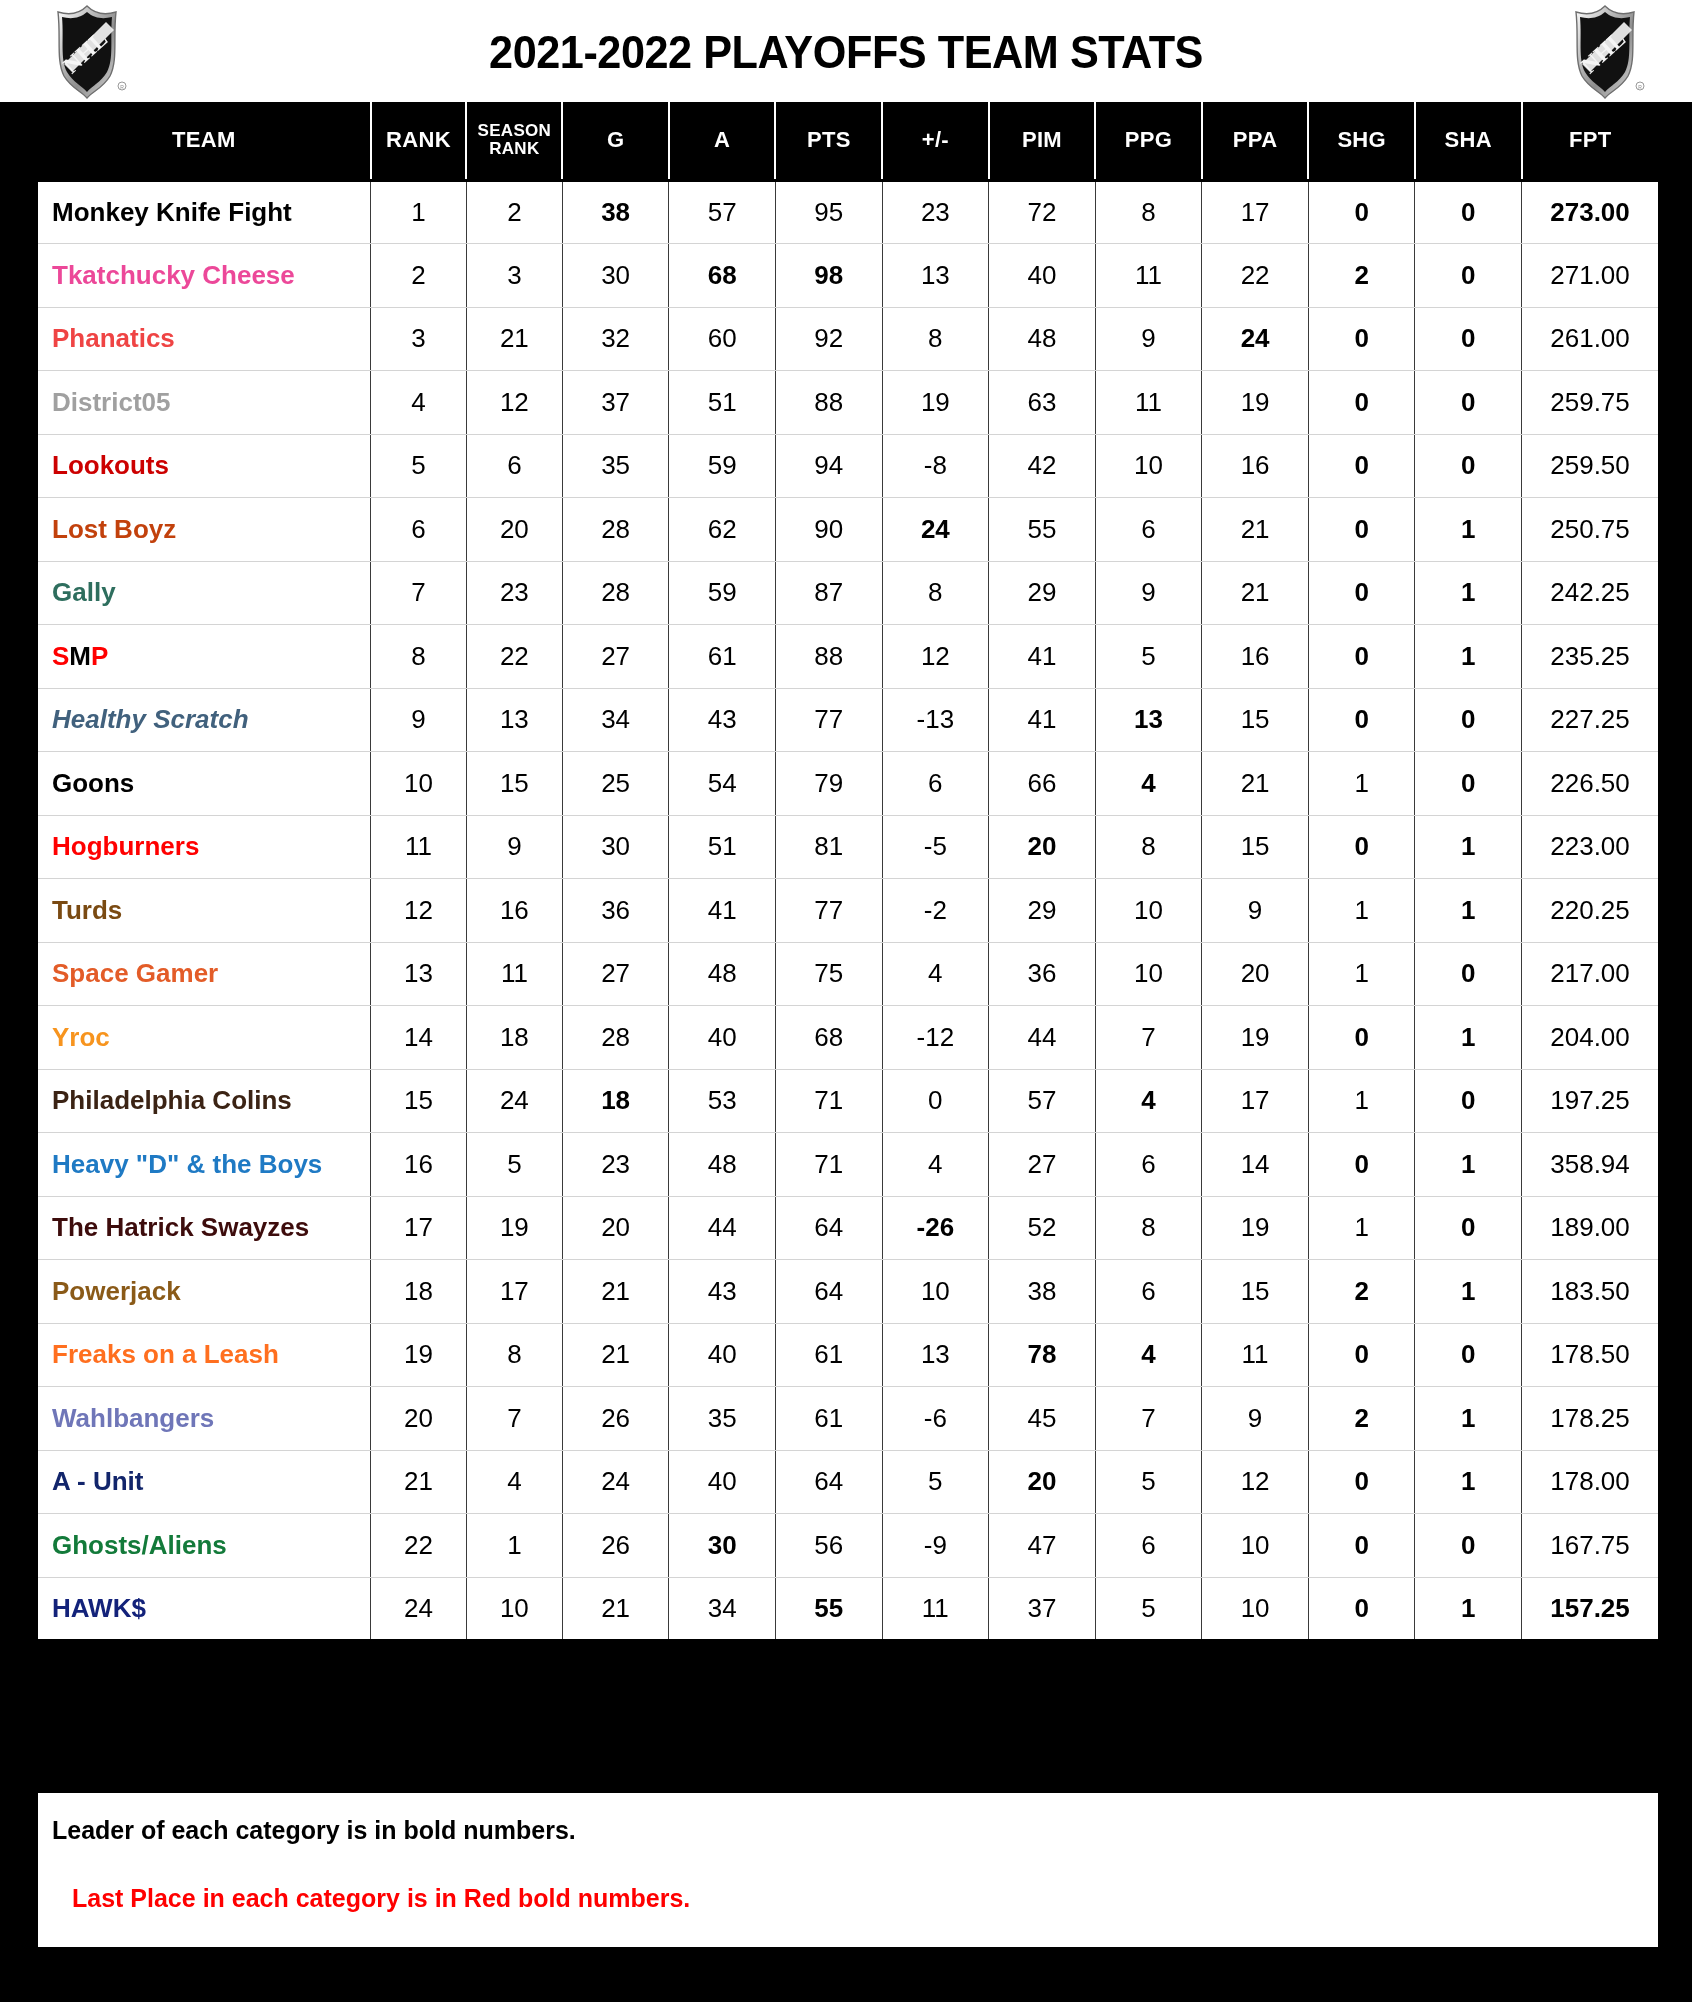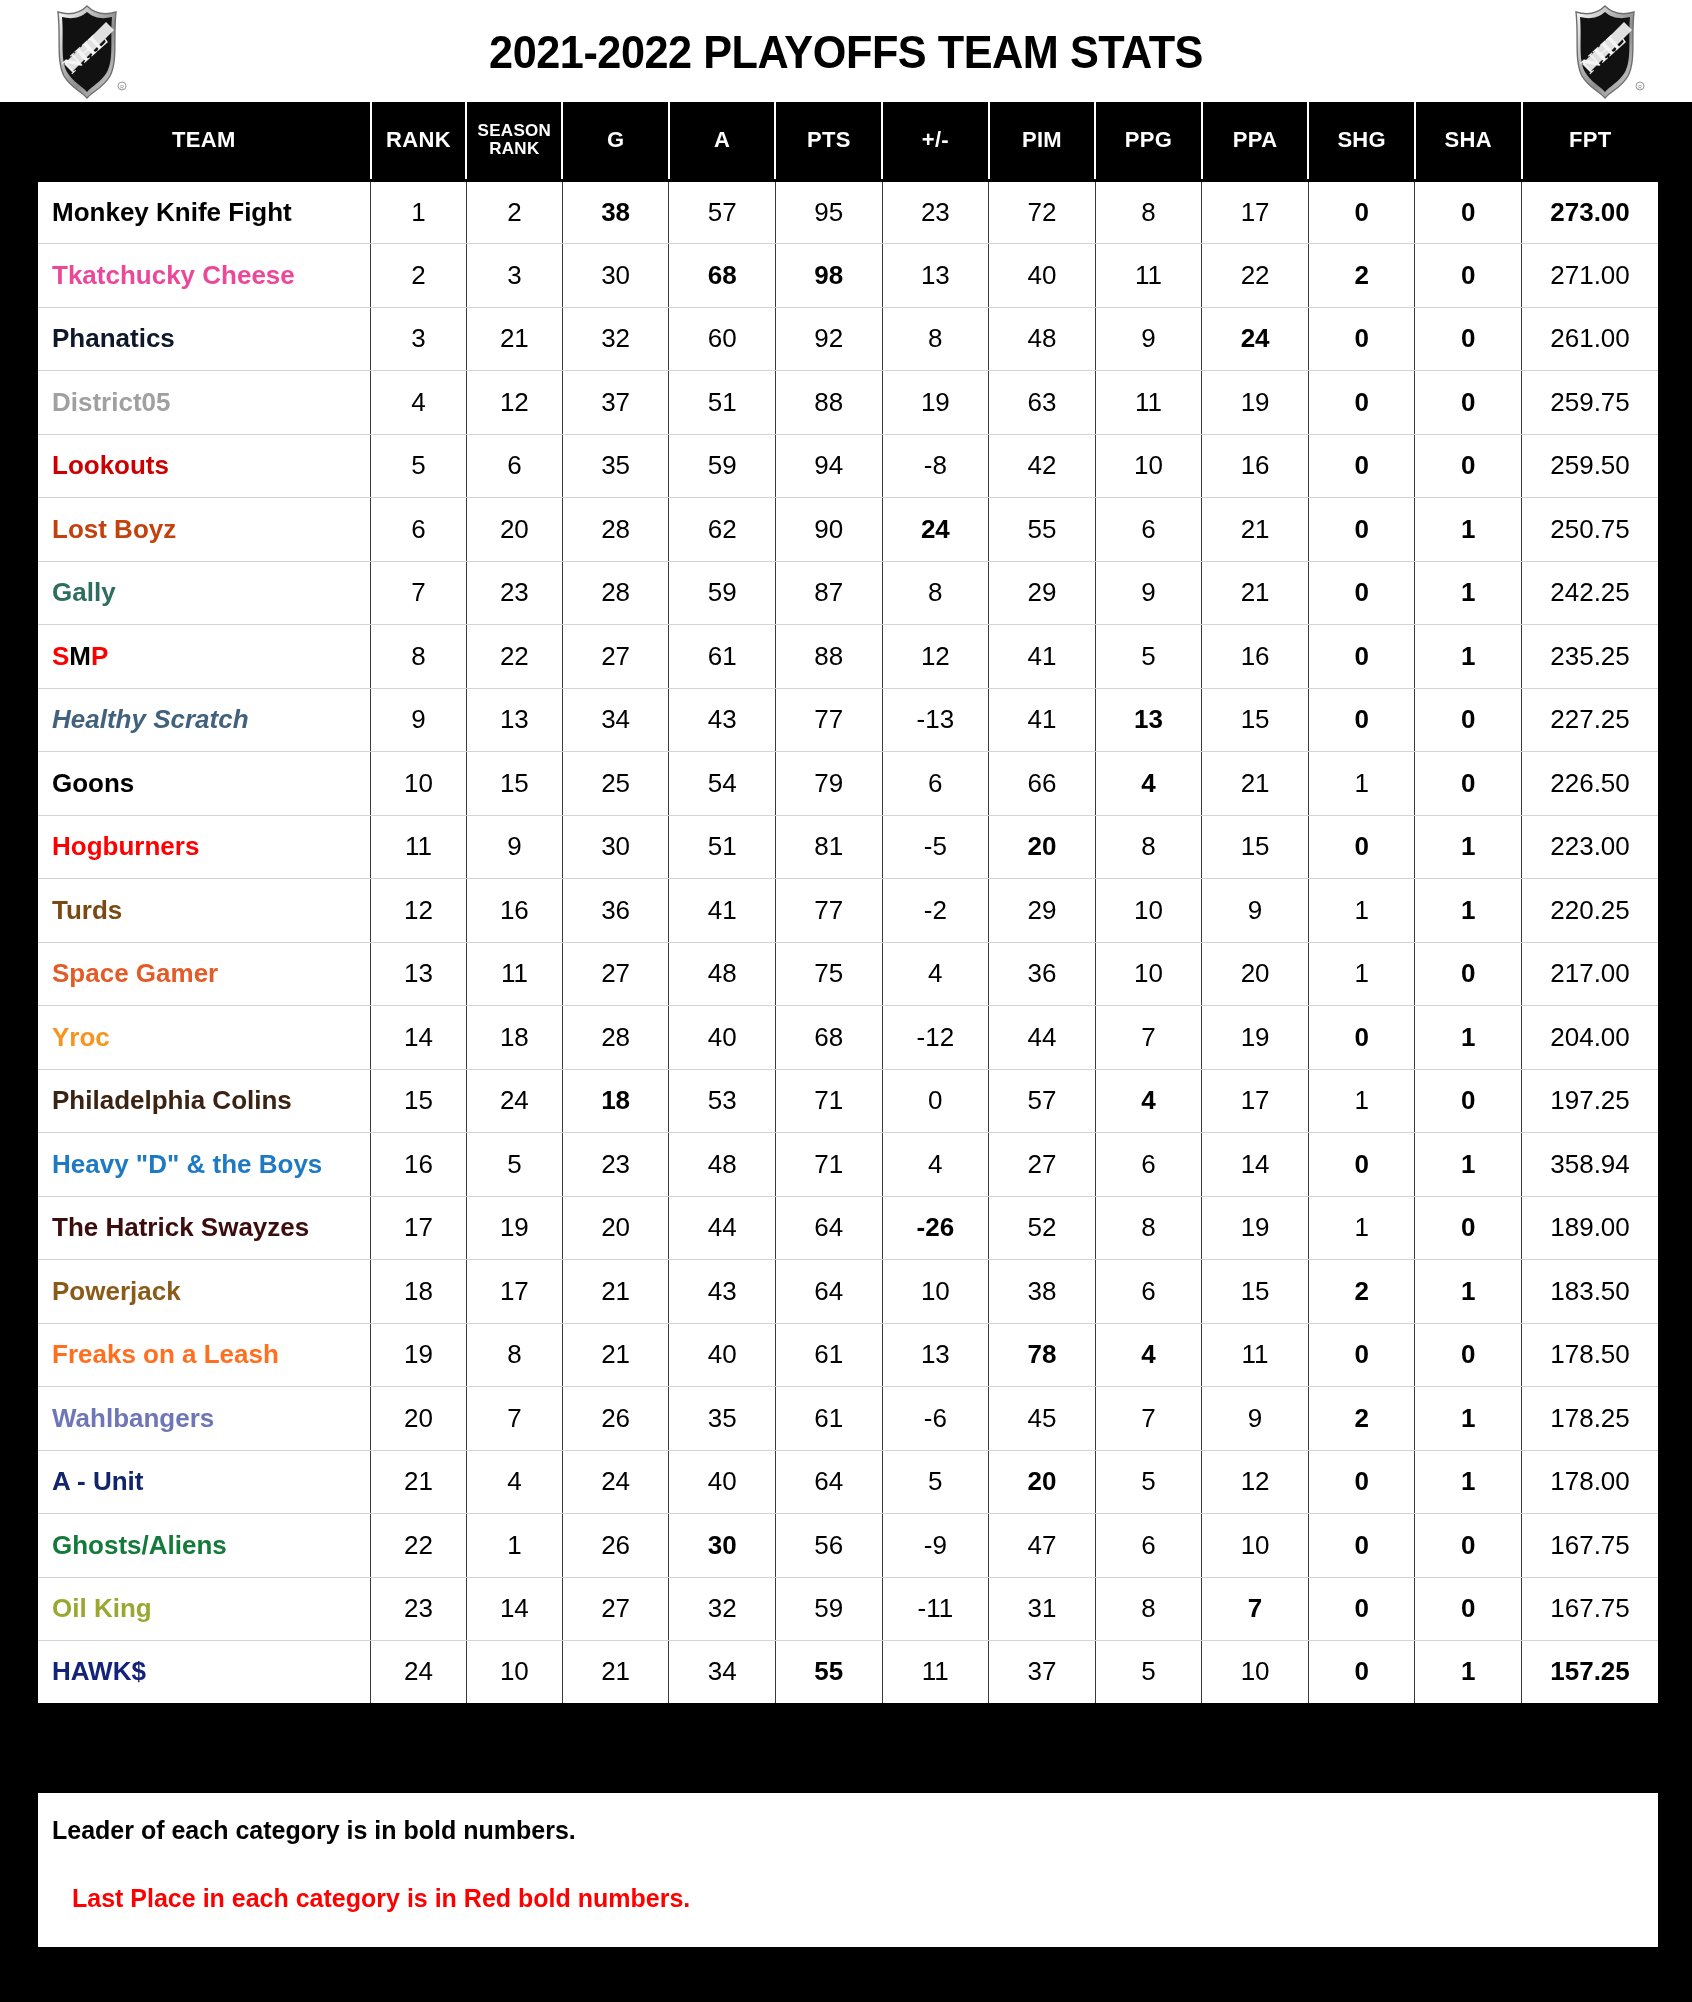--- a/index.html
+++ b/index.html
@@ -210,21 +210,21 @@
             <td class="b">98</td>
             <td>13</td>
             <td>40</td>
             <td>11</td>
             <td>22</td>
             <td class="b">2</td>
             <td class="r">0</td>
             <td>271.00</td>
           </tr>
           <tr>
-            <td class="team-cell" style="color: #0f172a;">Phanatics</td>
+            <td class="team-cell" style="color: #ef4444;">Phanatics</td>
             <td>3</td>
             <td>21</td>
             <td>32</td>
             <td>60</td>
             <td>92</td>
             <td>8</td>
             <td>48</td>
             <td>9</td>
             <td class="b">24</td>
             <td class="r">0</td>
@@ -510,35 +510,20 @@
             <td>56</td>
             <td>-9</td>
             <td>47</td>
             <td>6</td>
             <td>10</td>
             <td class="r">0</td>
             <td class="r">0</td>
             <td>167.75</td>
           </tr>
           <tr>
-            <td class="team-cell" style="color: rgb(154, 168, 50);">Oil King</td>
-            <td>23</td>
-            <td>14</td>
-            <td>27</td>
-            <td>32</td>
-            <td>59</td>
-            <td>-11</td>
-            <td>31</td>
-            <td>8</td>
-            <td class="r">7</td>
-            <td class="r">0</td>
-            <td class="r">0</td>
-            <td>167.75</td>
-          </tr>
-          <tr>
             <td class="team-cell" style="color: rgb(19, 34, 122);">HAWK$</td>
             <td>24</td>
             <td>10</td>
             <td>21</td>
             <td>34</td>
             <td class="r">55</td>
             <td>11</td>
             <td>37</td>
             <td>5</td>
             <td>10</td>

